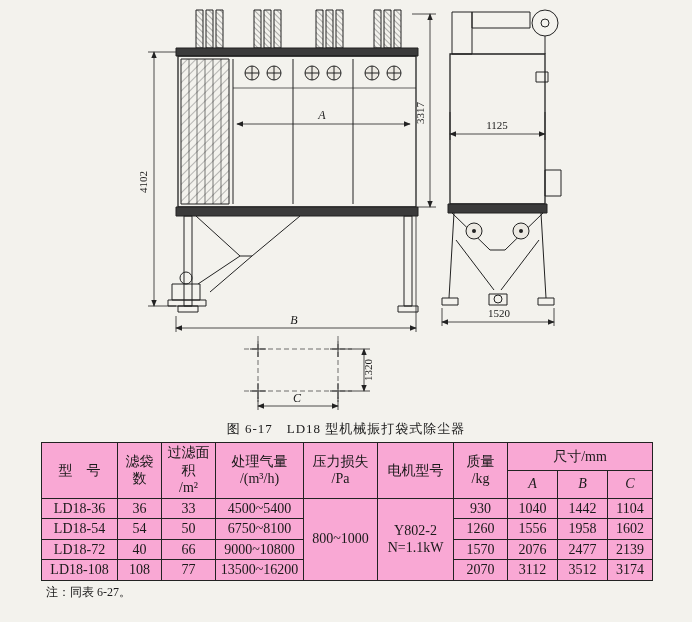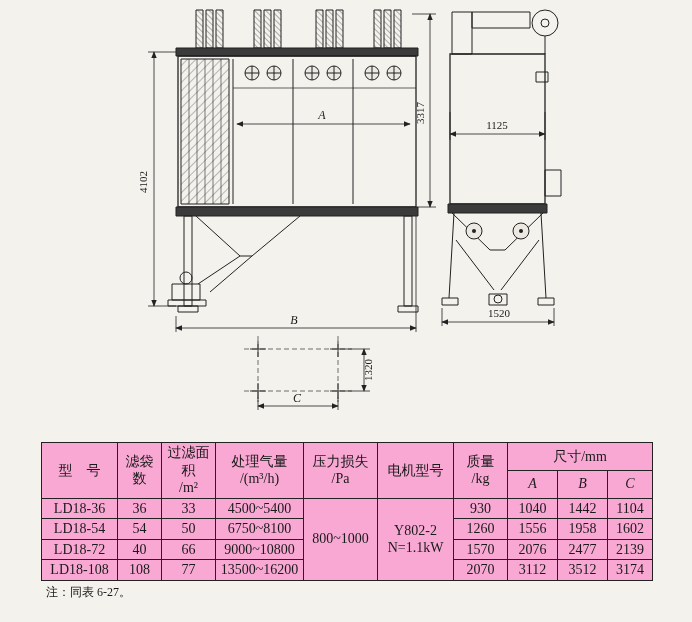--- a/index.html
+++ b/index.html
@@ -219,20 +219,21 @@
     <text class="dim-label" x="147" y="182" text-anchor="middle" transform="rotate(-90 147 182)">4102</text>
     <text class="dim-label" x="424" y="113" text-anchor="middle" transform="rotate(-90 424 113)">3317</text>
     <text class="dim-label-it" x="322" y="119" text-anchor="middle">A</text>
     <text class="dim-label-it" x="294" y="324" text-anchor="middle">B</text>
     <text class="dim-label" x="497" y="129" text-anchor="middle">1125</text>
     <text class="dim-label" x="499" y="317" text-anchor="middle">1520</text>
     <text class="dim-label" x="372" y="370" text-anchor="middle" transform="rotate(-90 372 370)">1320</text>
     <text class="dim-label-it" x="297" y="402" text-anchor="middle">C</text>
   </svg>
 
+  <div class="figure-caption">图 6-17　LD18 型机械振打袋式除尘器</div>
 
   <table class="spec">
     <colgroup>
       <col style="width:76px">
         <col style="width:44px">
         <col style="width:54px">
         <col style="width:88px">
       <col style="width:74px">
         <col style="width:76px">
         <col style="width:54px">

